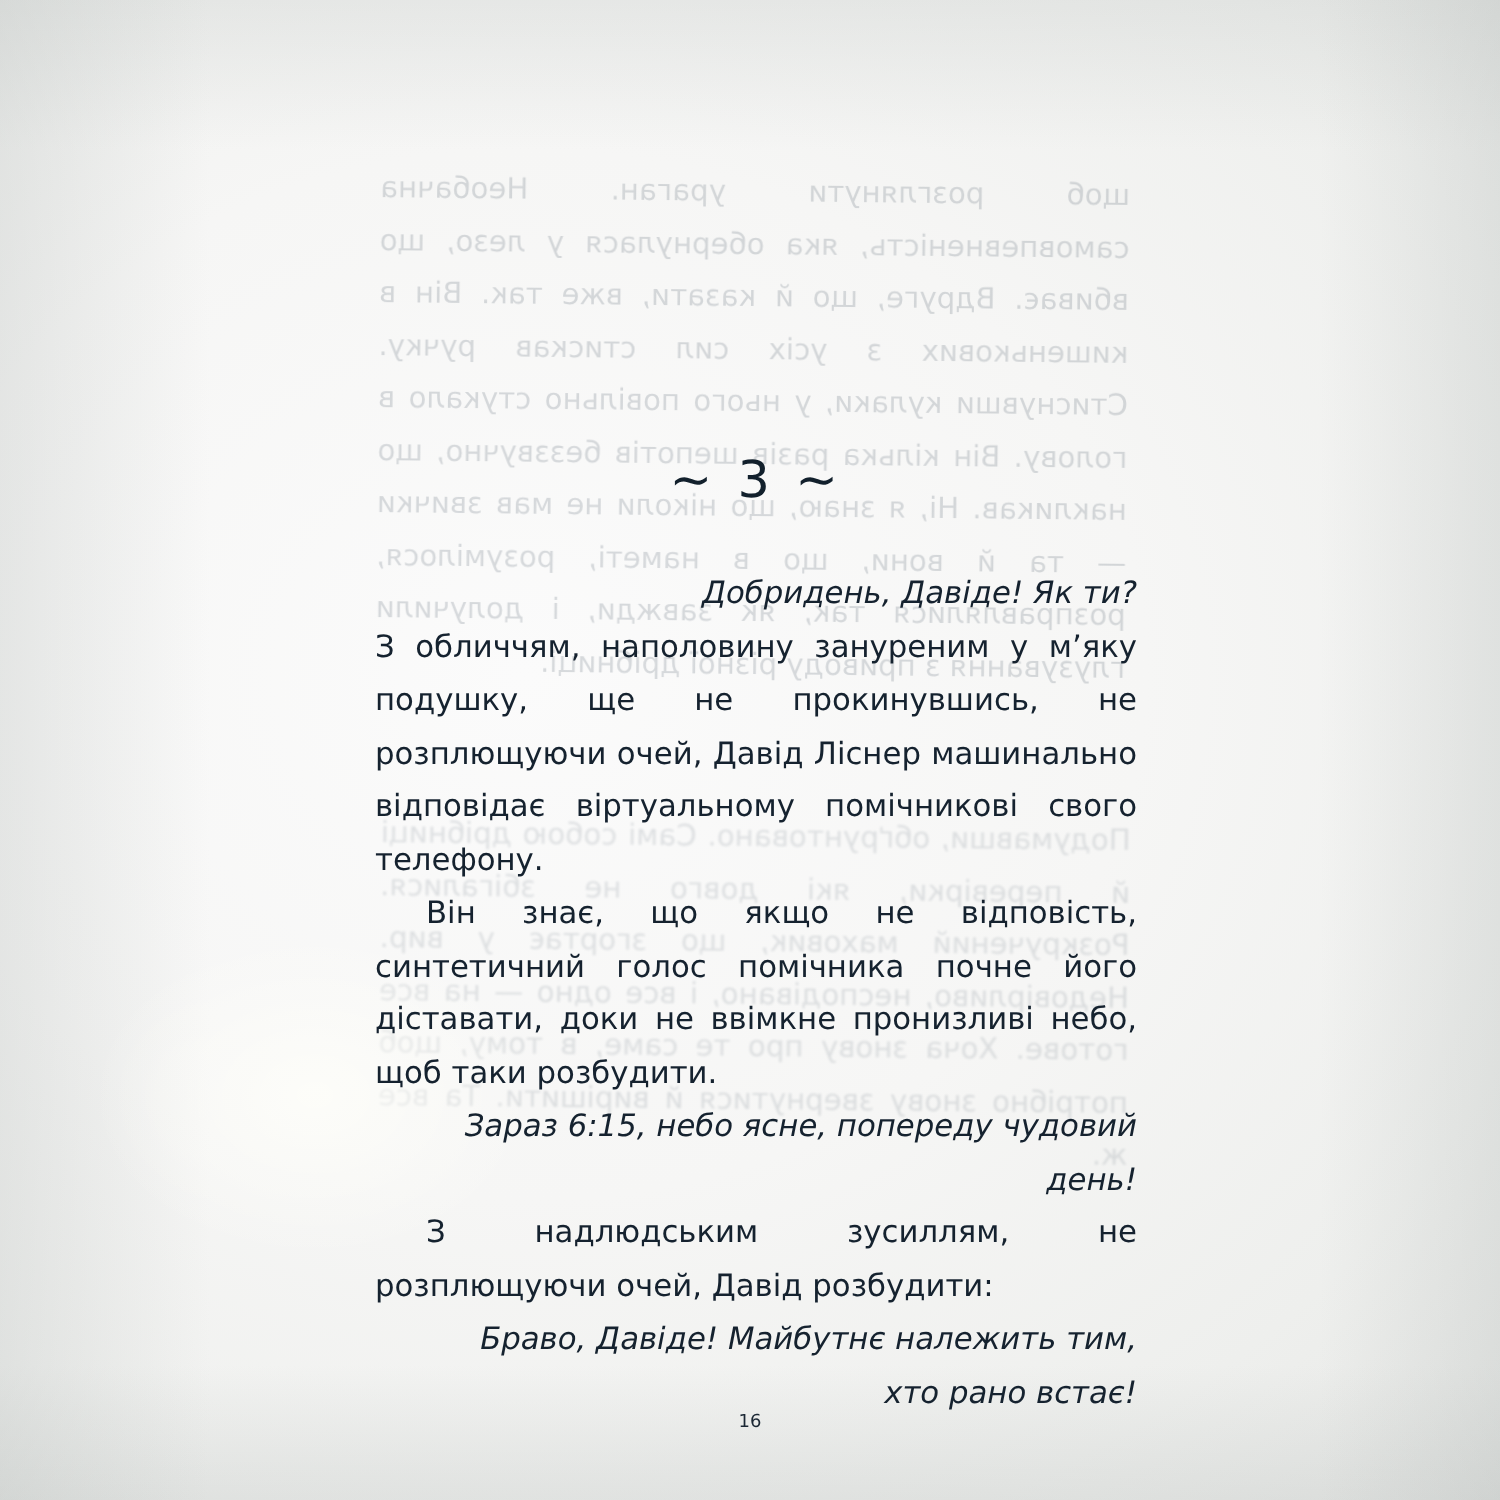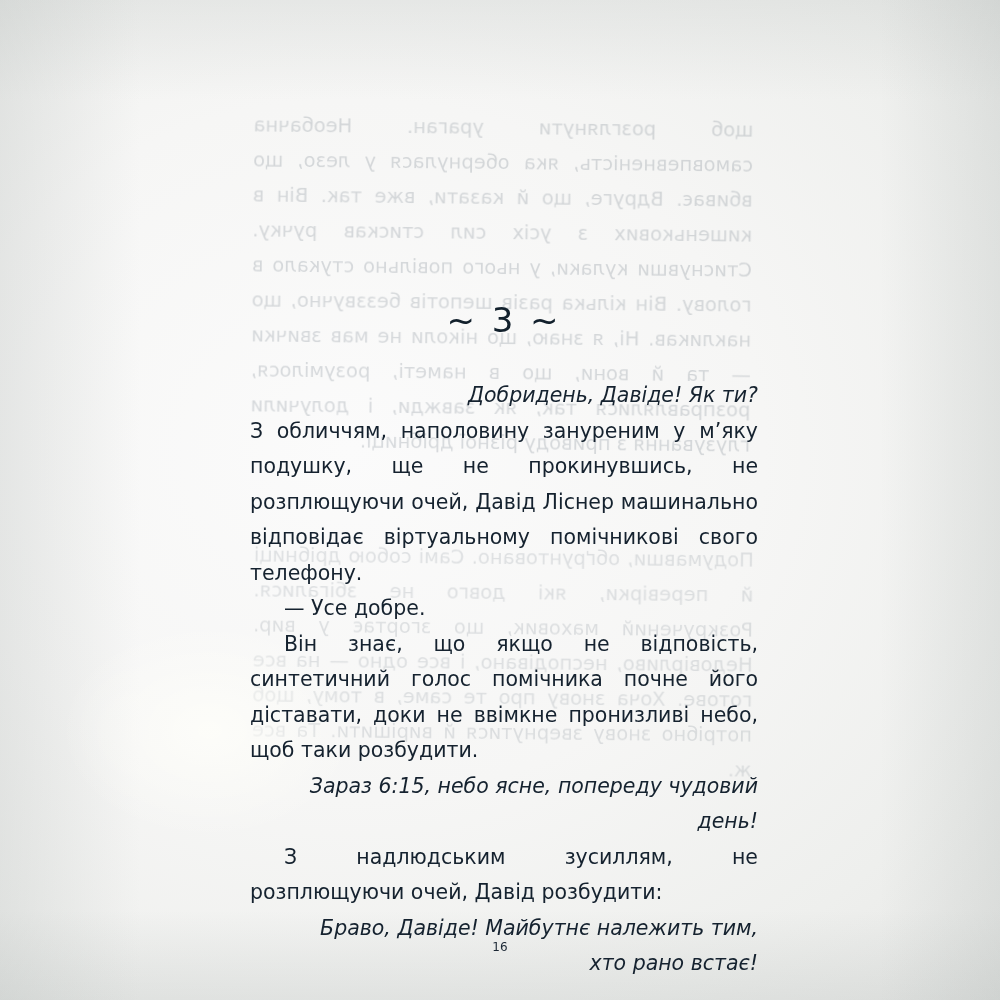--- a/index.html
+++ b/index.html
@@ -135,21 +135,20 @@
 
   <div id="bleed">щоб розглянути ураган. Необачна самовпевненість, яка обернулася у лезо, що вбиває. Вдруге, що й казати, вже так. Він в кишенькових з усіх сил стискав ручку. Стиснувши кулаки, у нього повільно стукало в голову. Він кілька разів шепотів беззвучно, що накликав. Ні, я знаю, що ніколи не мав звички — та й вони, що в наметі, розумілося, розправлялися так, як завжди, і долучили глузування з приводу різної дрібниці.</div>
   <div id="bleed2">Подумавши, обґрунтовано. Самі собою дрібниці й перевірки, які довго не збігалися. Розкручений маховик, що згортає у вир. Недовірливо, несподівано, і все одно — на все готове. Хоча знову про те саме, в тому, щоб потрібно знову звернутися й вирішити. Та все ж.</div>
   <div id="glow"></div>
 
   <div id="content">
     <div class="chapter-mark">~ 3 ~</div>
 
     <p class="assistant indent">Добридень, Давіде! Як ти?</p>
     <p>З обличчям, наполовину зануреним у м’яку подушку, ще не прокинувшись, не розплющуючи очей, Давід Ліснер машинально відповідає віртуальному помічникові свого телефону.</p>
-    <p class="indent">— Усе добре.</p>
     <p class="indent">Він знає, що якщо не відповість, синтетичний голос помічника почне його дістaвати, доки не ввімкне пронизливі небо, щоб таки розбудити.</p>
     <p class="assistant indent">Зараз 6:15, небо ясне, попереду чудовий день!</p>
     <p class="indent">З надлюдським зусиллям, не розплющуючи очей, Давід розбудити:</p>
     <p class="assistant indent">Браво, Давіде! Майбутнє належить тим, хто рано встає!</p>
   </div>
 
   <div class="folio">16</div>
 </div>
 
 </body></html>

